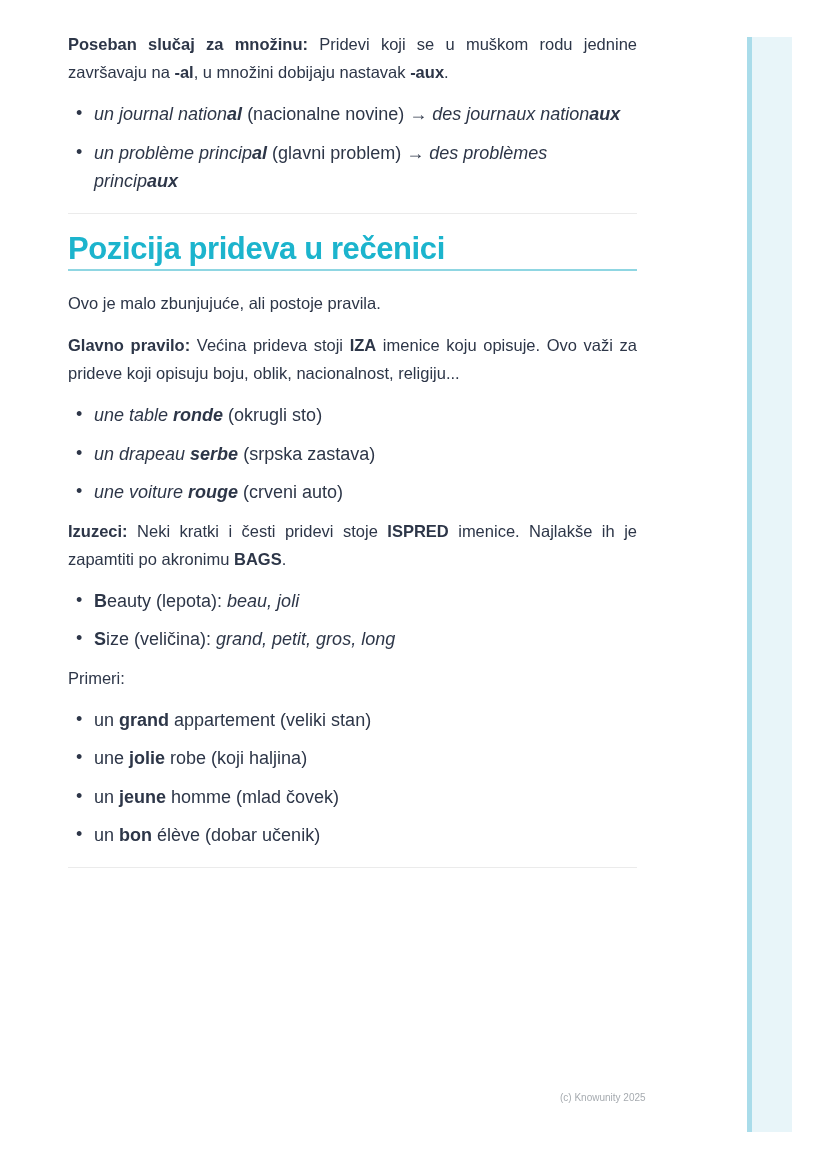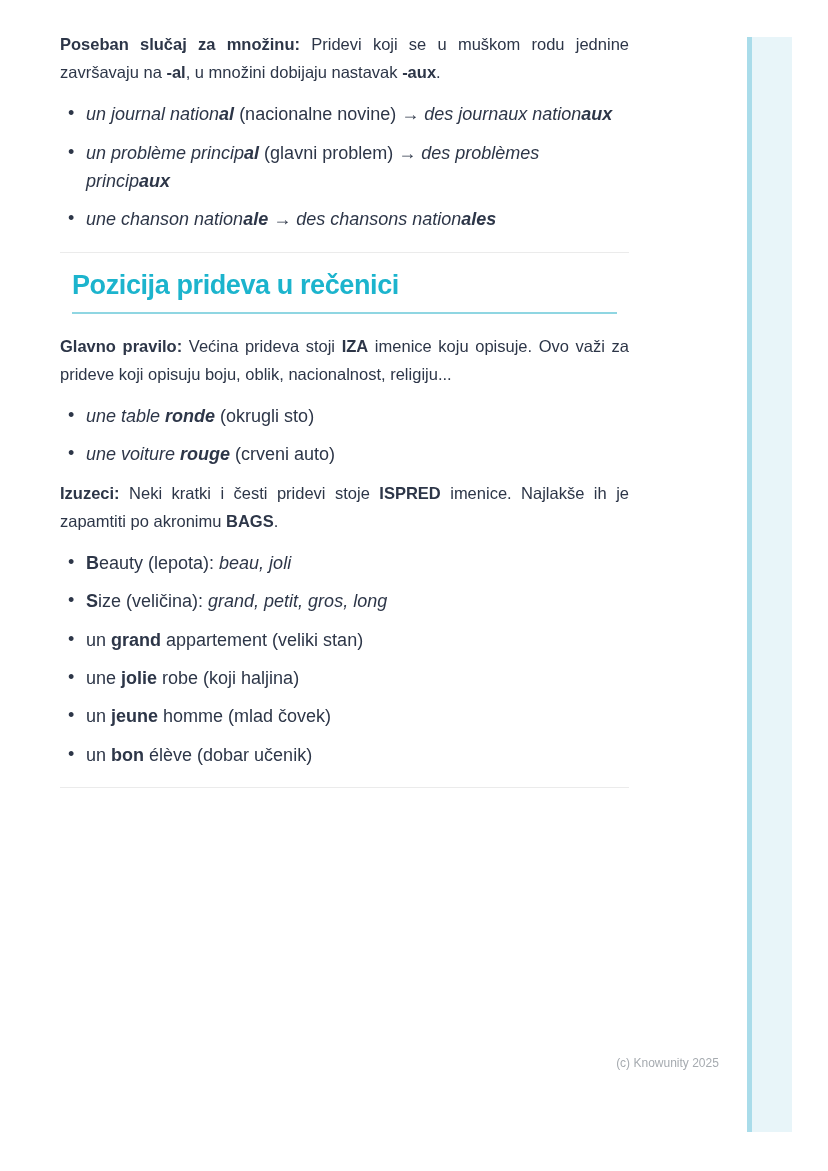--- a/index.html
+++ b/index.html
@@ -14,21 +14,21 @@
   }
   .sidebar-accent {
     position: absolute;
     top: 37px; left: 747px;
     width: 45px; height: 1095px;
     background: var(--sidebar_fill, #e8f5f9);
     border-left: 5px solid var(--sidebar_edge, #a9dcea);
   }
   .content {
     position: absolute;
-    left: 60px; top: 30px;
+    left: 68px; top: 30px;
     width: 569px;
   }
   p {
     margin: 0 0 14px;
     font-size: 16.5px;
     line-height: 1.7;
     text-align: justify;
   }
   ul { list-style: none; margin: 0 0 8px; padding: 0; }
   li {
@@ -40,82 +40,82 @@
   }
   li::before {
     content: "\2022";
     position: absolute;
     left: 8px; top: -1px;
     color: var(--text, #2d3648);
   }
   .b { font-weight: bold; }
   .i { font-style: italic; }
   h2 {
-    margin: 4px 12px 18px;
-    padding-bottom: 9px;
+    margin: 4px 0 18px;
+    padding-bottom: 0;
     border-bottom: 2px solid var(--heading_underline, #8fd6e2);
     color: var(--accent, #1cb4cd);
-    font-size: 27px;
+    font-size: 31px;
     font-weight: bold;
     letter-spacing: -0.4px;
     line-height: 1.25;
   }
   hr.divider {
     border: none;
     border-top: 1px solid var(--divider, #ebebeb);
     margin: 18px 0 16px;
   }
   .copyright {
     position: absolute;
-    top: 1056px; left: 560px;
+    top: 1092px; left: 560px;
     width: 215px;
-    text-align: center;
-    font-size: 12px;
+    text-align: left;
+    font-size: 10px;
     color: var(--muted, #a6abb0);
     z-index: 2;
   }
 </style>
 </head>
 <body style="--accent: #1cb4cd; --heading_underline: #8fd6e2; --divider: #ebebeb; --text: #2d3648; --muted: #a6abb0; --sidebar_fill: #e8f5f9; --sidebar_edge: #a9dcea;">
 
 <div class="sidebar-accent"></div>
 
 <div class="content">
 
   <p><span class="b">Poseban slučaj za množinu: </span><span>Pridevi koji se u muškom rodu jednine završavaju na </span><span class="b">-al</span><span>, u množini dobijaju nastavak </span><span class="b">-aux</span><span>.</span></p>
 
   <ul>
     <li><span class="i">un journal nation</span><span class="b i">al</span><span> (nacionalne novine) → </span><span class="i">des journaux nation</span><span class="b i">aux</span></li>
     <li><span class="i">un problème princip</span><span class="b i">al</span><span> (glavni problem) → </span><span class="i">des problèmes</span><br><span class="i">princip</span><span class="b i">aux</span></li>
   </ul>
 
 
-  <ul>
-    <li><span class="i">une chanson nation</span><span class="b i">ale</span><span class="i"> → </span><span class="i">des chansons nation</span><span class="b i">ales</span></li>
-  </ul>
 
   <hr class="divider">
 
   <h2>Pozicija prideva u rečenici</h2>
 
+  <p>Ovo je malo zbunjujuće, ali postoje pravila.</p>
 
   <p><span class="b">Glavno pravilo: </span><span>Većina prideva stoji </span><span class="b">IZA</span><span> imenice koju opisuje. Ovo važi za prideve koji opisuju boju, oblik, nacionalnost, religiju...</span></p>
 
   <ul>
     <li><span class="i">une table </span><span class="b i">ronde</span><span> (okrugli sto)</span></li>
+    <li><span class="i">un drapeau </span><span class="b i">serbe</span><span> (srpska zastava)</span></li>
     <li><span class="i">une voiture </span><span class="b i">rouge</span><span> (crveni auto)</span></li>
   </ul>
 
   <p><span class="b">Izuzeci: </span><span>Neki kratki i česti pridevi stoje </span><span class="b">ISPRED</span><span> imenice. Najlakše ih je zapamtiti po akronimu </span><span class="b">BAGS</span><span>.</span></p>
 
   <ul>
     <li><span class="b">B</span><span>eauty (lepota): </span><span class="i">beau, joli</span></li>
     <li><span class="b">S</span><span>ize (veličina): </span><span class="i">grand, petit, gros, long</span></li>
   </ul>
 
+  <p>Primeri:</p>
 
   <ul>
     <li><span>un </span><span class="b">grand</span><span> appartement (veliki stan)</span></li>
     <li><span>une </span><span class="b">jolie</span><span> robe (koji haljina)</span></li>
     <li><span>un </span><span class="b">jeune</span><span> homme (mlad čovek)</span></li>
     <li><span>un </span><span class="b">bon</span><span> élève (dobar učenik)</span></li>
   </ul>
 
   <hr class="divider">
 

